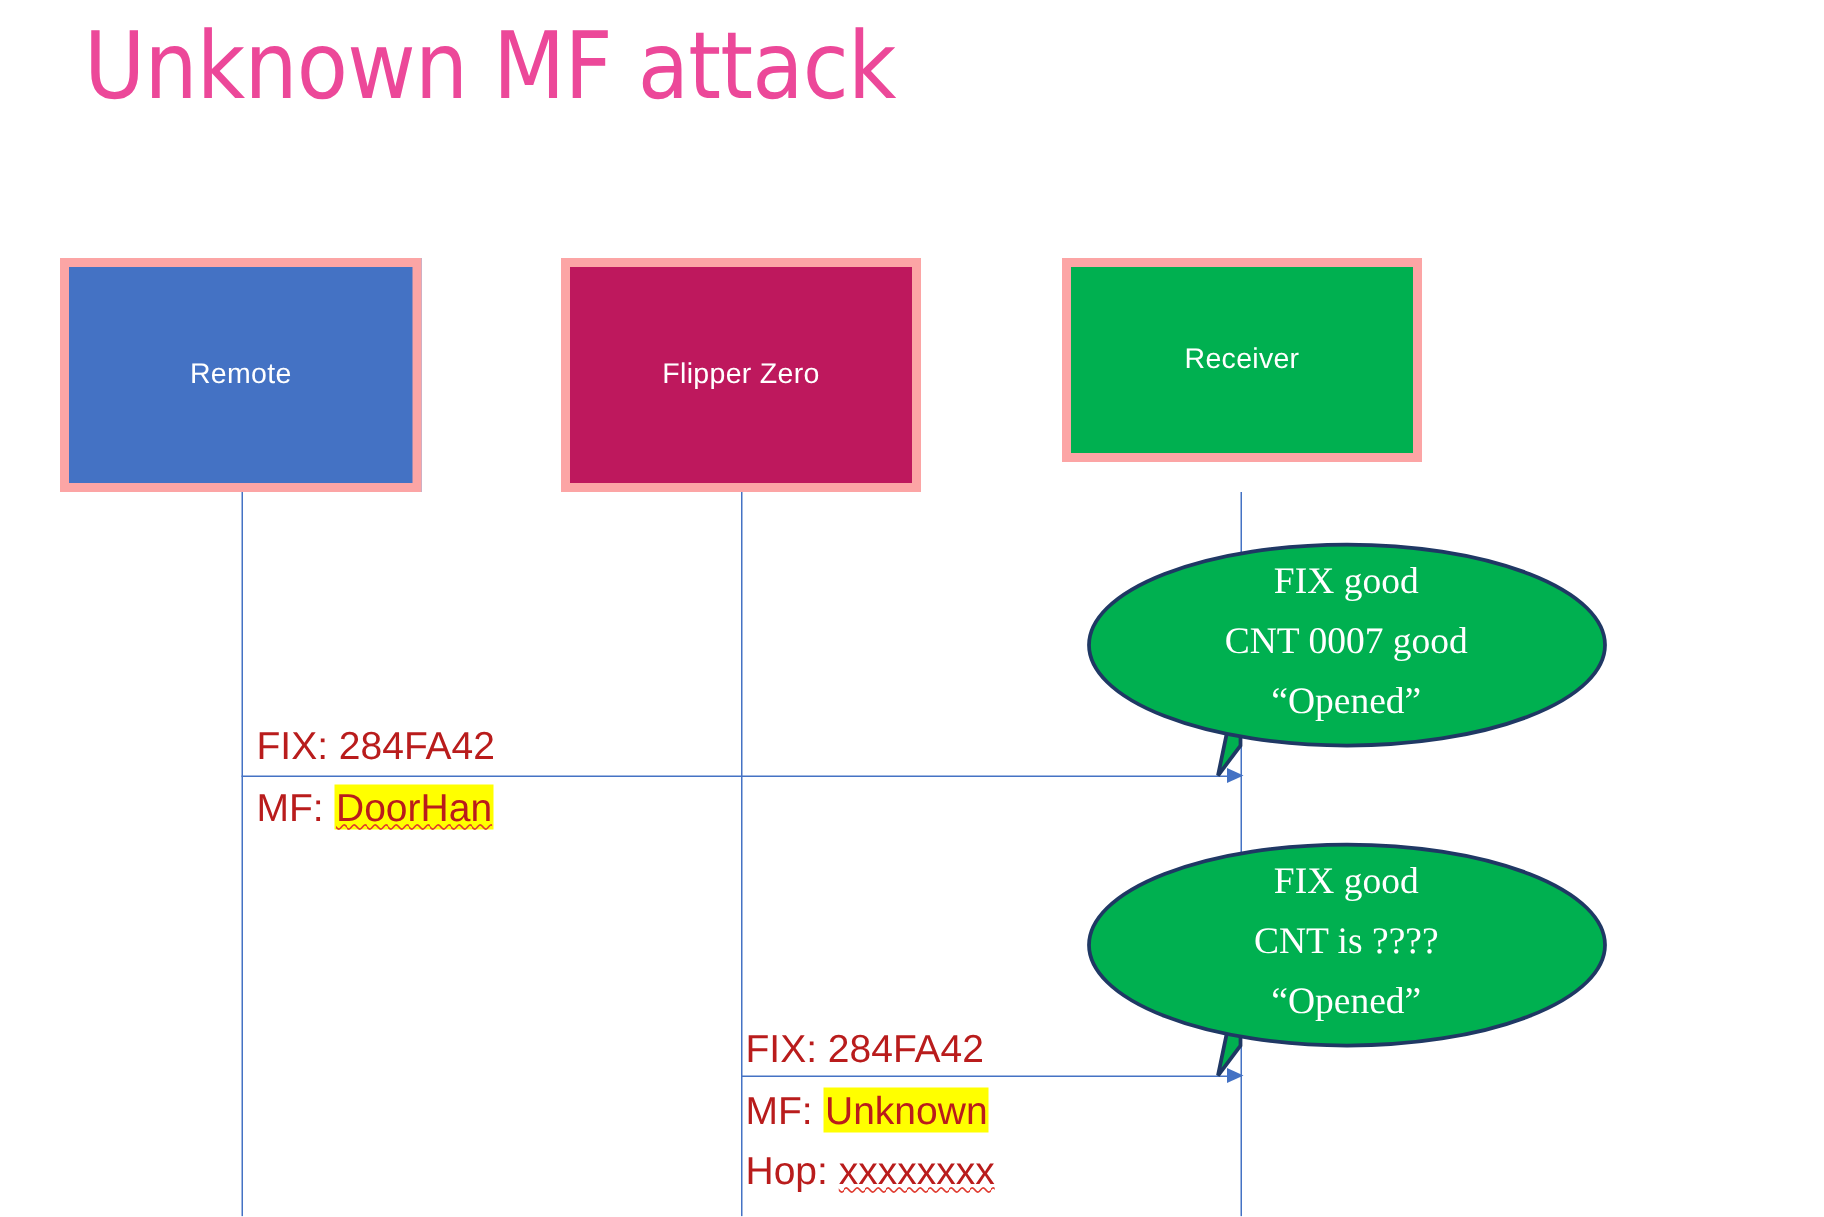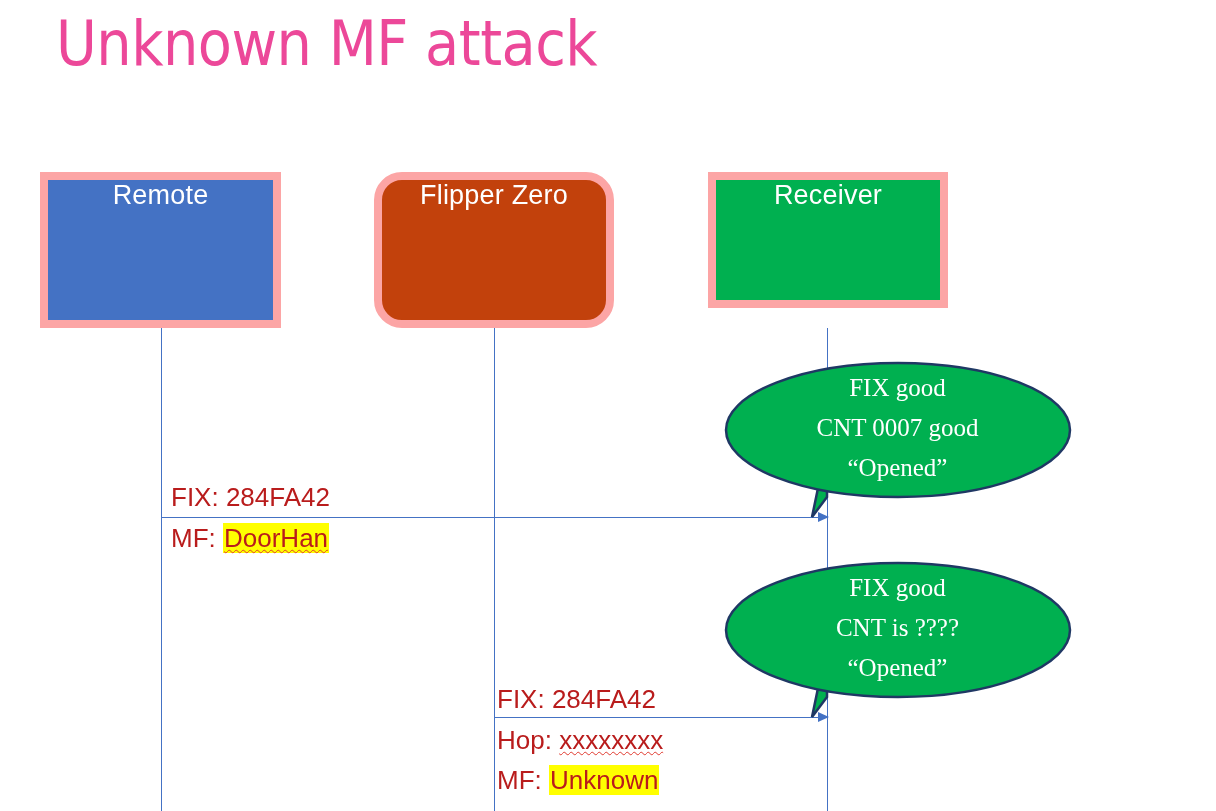--- a/index.html
+++ b/index.html
@@ -33,32 +33,32 @@
     line-height: 80px;
     color: #ec4899;
     letter-spacing: -0.5px;
     white-space: nowrap;
   }
 
   
   .actor-box {
     position: absolute;
     box-sizing: border-box;
-    border: 8px solid #fca5a5;
+    border: 6px solid #fca5a5;
     display: flex;
-    align-items: flex-start;
+    align-items: center;
     justify-content: center;
     color: #ffffff;
-    font-size: 27px;
+    font-size: 19px;
     font-weight: 400;
     letter-spacing: 0.2px;
     z-index: 4;
   }
   #actor-remote   { left: 40px;  top: 172px; width: 241px; height: 156px; background: #4472C4; }
-  #actor-flipper  { left: 374px; top: 172px; width: 240px; height: 156px; background: #c2410c; border-radius: 28px; }
+  #actor-flipper  { left: 374px; top: 172px; width: 240px; height: 156px; background: #be185d; }
   #actor-receiver { left: 708px; top: 172px; width: 240px; height: 136px; background: #00B050; }
 
   
   .lifeline {
     position: absolute;
     width: 1px;
     background: #4472C4;
     top: 328px;
     bottom: 0;
     z-index: 1;
@@ -172,24 +172,24 @@
 
   <div class="msg-arrow" id="msg-arrow-2">
     <span class="arrow-head"></span>
   </div>
 
   <div class="msg-label" id="msg2-above">
     <span>FIX: 284FA42</span>
   </div>
   <div class="msg-label" id="msg2-below">
     <div>
+      <span>MF: </span><span class="hl">Unknown</span>
+    </div>
+    <div>
       <span>Hop: </span><span class="squiggle">xxxxxxxx</span>
-    </div>
-    <div>
-      <span>MF: </span><span class="hl">Unknown</span>
     </div>
   </div>
 
   <div class="bubble" id="bubble-1">
     <svg width="348" height="165" viewBox="0 0 348 165" xmlns="http://www.w3.org/2000/svg">
       <path d="M 103,135 L 88,155 L 103,83 Z" fill="#00B050" stroke="#1F3864" stroke-width="2.5"></path>
       <ellipse cx="174" cy="68" rx="172" ry="67" fill="#00B050" stroke="#1F3864" stroke-width="2.5"></ellipse>
     </svg>
     <div class="bubble-text">
       <div>FIX good</div>

